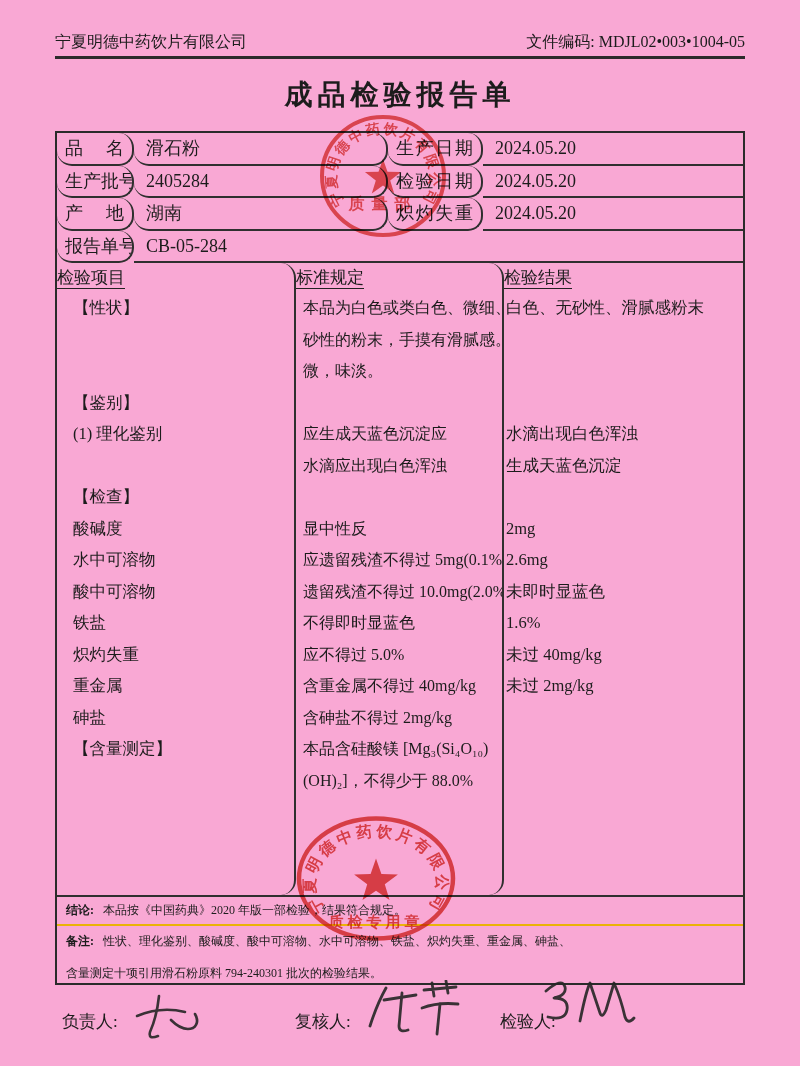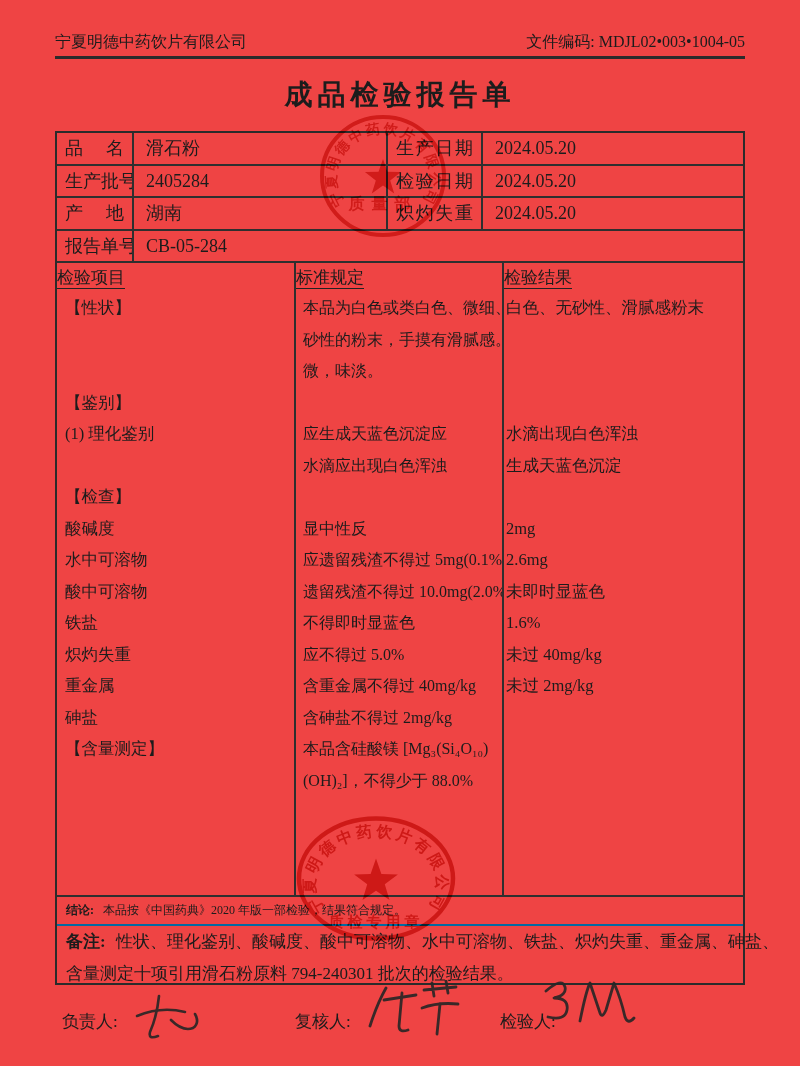--- a/index.html
+++ b/index.html
@@ -1,48 +1,48 @@
 <!DOCTYPE html>
 <html><head>
 <meta charset="utf-8">
 <style>
   html,body{margin:0;padding:0;background:#ffffff;}
-  .page{position:relative;width:800px;height:1066px;background:#ef4444;overflow:hidden;
+  .page{position:relative;width:800px;height:1066px;background:#f9a8d4;overflow:hidden;
         font-family:"Liberation Serif","DejaVu Serif",serif;color:#1c1c1c;}
   
   .dochead{position:absolute;left:55px;top:30px;width:690px;height:24px;display:flex;
            justify-content:space-between;font-size:16px;line-height:24px;}
   .rule{position:absolute;left:55px;top:56px;width:690px;height:3px;background:#2b2b2b;}
   .title{position:absolute;left:0;top:76px;width:800px;text-align:center;font-size:28px;
          font-weight:bold;letter-spacing:5px;}
   
   .sheet{position:absolute;left:55px;top:131px;width:690px;height:854px;box-sizing:border-box;
          border:2px solid #2b2b2b;}
-  .b-r{border-right:2px solid #2f2f2f;}
+  .b-r{border-right:2px solid #2f2f2f;border-radius:15px;}
   .b-b{border-bottom:2px solid #2f2f2f;}
   .info{position:absolute;left:0;top:0;right:0;height:130px;display:grid;
         grid-template-columns:77px 254px 95px 1fr;grid-auto-rows:32.5px;}
   .ic{box-sizing:border-box;font-size:18px;line-height:30px;overflow:hidden;white-space:nowrap;}
   .lbl{text-align:justify;text-align-last:justify;padding:0 8px;}
   .val{padding-left:12px;}
   .span3{grid-column:2/5;}
   
   .main{position:absolute;left:0;top:130px;right:0;height:632px;display:grid;
         grid-template-columns:239px 208px 1fr;}
   .mcol{box-sizing:border-box;overflow:hidden;}
   .mhead{height:29px;line-height:29px;text-align:left;font-size:17px;}
   .uh{border-bottom:1.5px solid #222;padding-bottom:1px;}
-  .mline{height:31.5px;line-height:31.5px;font-size:16.5px;padding-left:8px;white-space:nowrap;}
+  .mline{height:31.5px;line-height:31.5px;font-size:16.5px;padding-left:16px;white-space:nowrap;}
   .c2 .mline{font-size:16px;padding-left:7px;}
   .c3 .mline{padding-left:2px;}
   
   .concl{position:absolute;left:0;right:0;top:762px;height:29px;box-sizing:border-box;
          border-top:2px solid #2f2f2f;line-height:26px;font-size:12px;padding-left:9px;white-space:nowrap;}
   .remark{position:absolute;left:0;right:0;top:791px;height:63px;box-sizing:border-box;
-          border-top:2px solid #0369a1;font-size:17px;padding-left:9px;}
+          border-top:2px solid #eab308;font-size:12px;padding-left:9px;}
   .rl{height:31.5px;line-height:31.5px;white-space:nowrap;}
   .blb{font-weight:bold;padding-right:6px;}
   
   .stamp{position:absolute;mix-blend-mode:multiply;}
   .stamp text{font-family:"Liberation Serif","DejaVu Serif",serif;}
   
   .flabel{position:absolute;top:1010px;font-size:17px;}
   .sig{position:absolute;}
 </style>
 </head>

